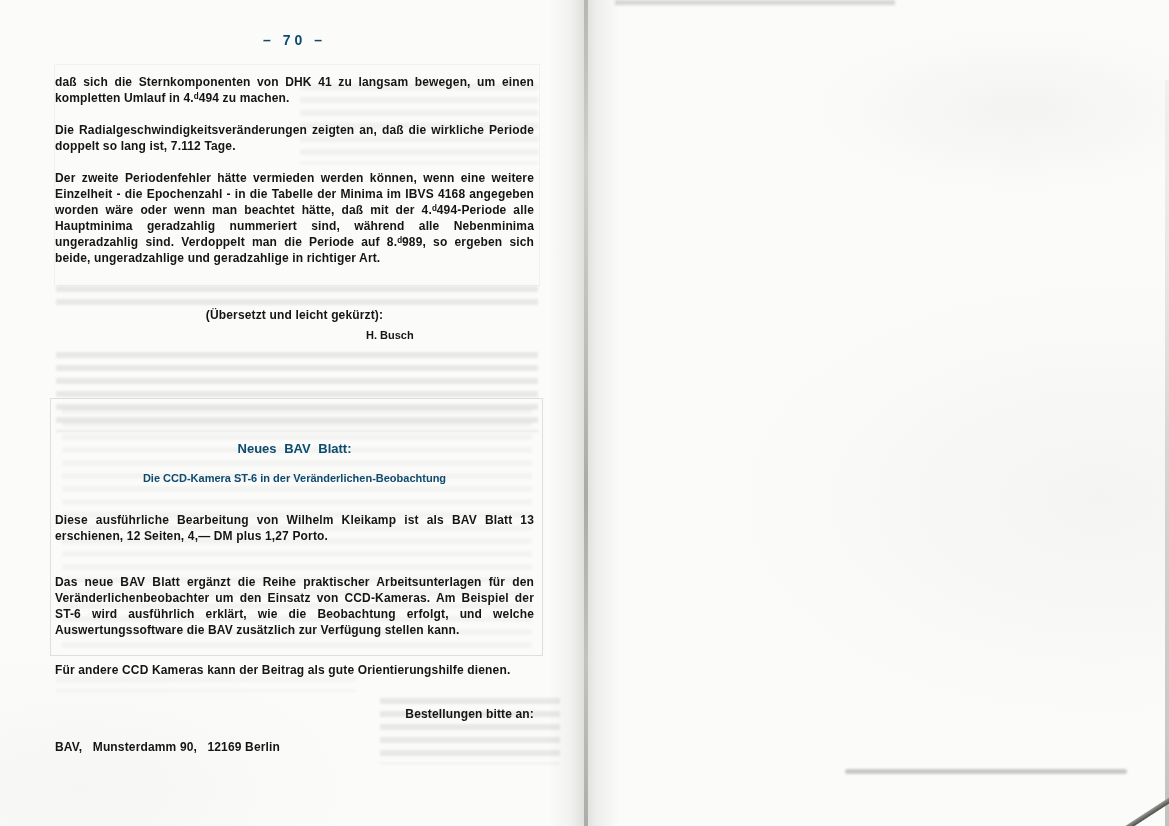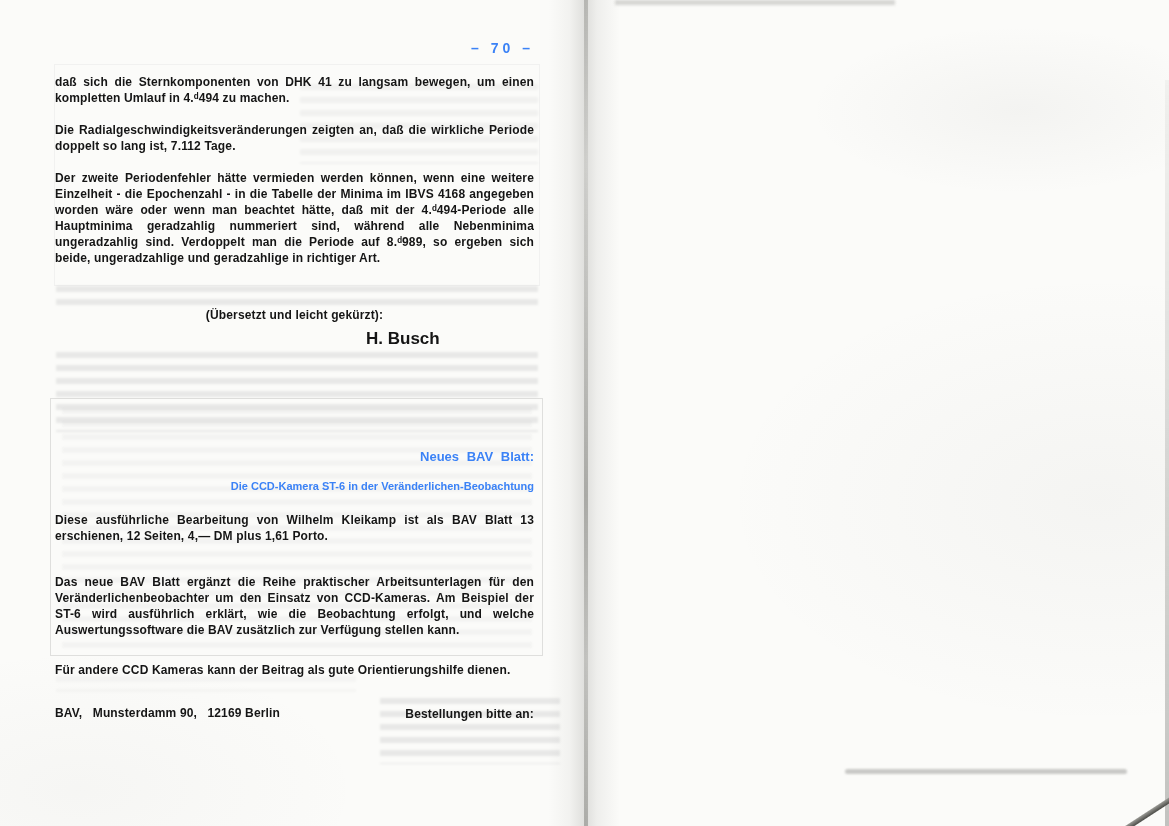--- a/index.html
+++ b/index.html
@@ -26,21 +26,21 @@
       radial-gradient(ellipse 400px 200px at 80px 790px,  rgba(120,120,115,.04), transparent 70%),
       radial-gradient(ellipse 500px 300px at 1100px 500px, rgba(120,120,115,.05), transparent 75%);
   }
 
   
   .lp-body{
     left:55px; width:479px;
     font-size:12px; line-height:16px; font-weight:700;
     letter-spacing:.15px; text-align:justify; color:#151515;
   }
-  .lp-center{ left:55px; width:479px; text-align:right; font-weight:700; color:#3b82f6;margin-top:8px; }
+  .lp-center{ left:55px; width:479px; text-align:center; font-weight:700; color:#0c4a6e; }
   .lp-pageno{ font-size:14px; letter-spacing:4px; }
 
   
   #gutter-shadow{
     left:548px; top:0; width:72px; height:826px; pointer-events:none;
     background:linear-gradient(90deg,
       rgba(70,70,64,0) 0%,
       rgba(70,70,64,.05) 30%,
       rgba(70,70,64,.16) 52%,
       rgba(70,70,64,.07) 68%,
@@ -104,35 +104,35 @@
   <div class="abs lp-center lp-pageno" style="top:32px;">–  70  –</div>
 
   <div class="abs lp-body" style="top:74px;">daß sich die Sternkomponenten von DHK 41 zu langsam bewegen, um einen kompletten Umlauf in 4.ᵈ494 zu machen.</div>
 
   <div class="abs lp-body" style="top:122px;">Die Radialgeschwindigkeitsveränderungen zeigten an, daß die wirkliche Periode doppelt so lang ist, 7.112 Tage.</div>
 
   <div class="abs lp-body" style="top:170px;">Der zweite Periodenfehler hätte vermieden werden können, wenn eine weitere Einzelheit - die Epochenzahl - in die Tabelle der Minima im IBVS 4168 angegeben worden wäre oder wenn man beachtet hätte, daß mit der 4.ᵈ494-Periode alle Hauptminima geradzahlig nummeriert sind, während alle Nebenminima ungeradzahlig sind. Verdoppelt man die Periode auf 8.ᵈ989, so ergeben sich beide, ungeradzahlige und geradzahlige in richtiger Art.</div>
 
   <div class="abs lp-body" style="top:307px; text-align:center;">(Übersetzt und leicht gekürzt):</div>
 
-  <div class="abs" style="left:366px; top:329px; font-weight:700; font-size:17px; color:#151515;">H. Busch</div>
+  <div class="abs" style="left:366px; top:329px; font-weight:700; font-size:11px; color:#151515;">H. Busch</div>
 
   <div class="abs lp-center" style="top:441px; font-size:13px; word-spacing:4px;">Neues BAV Blatt:</div>
 
   <div class="abs lp-center" style="top:472px; font-size:11px;">Die CCD-Kamera ST-6 in der Veränderlichen-Beobachtung</div>
 
-  <div class="abs lp-body" style="top:512px;">Diese ausführliche Bearbeitung von Wilhelm Kleikamp ist als BAV Blatt 13 erschienen, 12 Seiten, 4,— DM plus 1,61 Porto.</div>
+  <div class="abs lp-body" style="top:512px;">Diese ausführliche Bearbeitung von Wilhelm Kleikamp ist als BAV Blatt 13 erschienen, 12 Seiten, 4,— DM plus 1,27 Porto.</div>
 
   <div class="abs lp-body" style="top:574px;">Das neue BAV Blatt ergänzt die Reihe praktischer Arbeitsunterlagen für den Veränderlichenbeobachter um den Einsatz von CCD-Kameras.  Am Beispiel der ST-6 wird ausführlich erklärt, wie die Beobachtung erfolgt, und welche Auswertungssoftware die BAV zusätzlich zur Verfügung stellen kann.</div>
 
   <div class="abs lp-body" style="top:662px; text-align:left;">Für andere CCD Kameras kann der Beitrag als gute Orientierungshilfe dienen.</div>
 
   <div class="abs lp-body" style="top:706px; text-align:right;">Bestellungen bitte an:</div>
 
-  <div class="abs lp-body" style="top:705px; text-align:left; white-space:pre-wrap;">BAV,   Munsterdamm 90,   12169 Berlin</div>
+  <div class="abs lp-body" style="top:739px; text-align:left; white-space:pre-wrap;">BAV,   Munsterdamm 90,   12169 Berlin</div>
 </div>
 
 <div class="abs" id="gutter-shadow"></div>
 <div class="abs" id="gutter-crease"></div>
 
 <div class="page" id="right-page">
 
   
   
   

